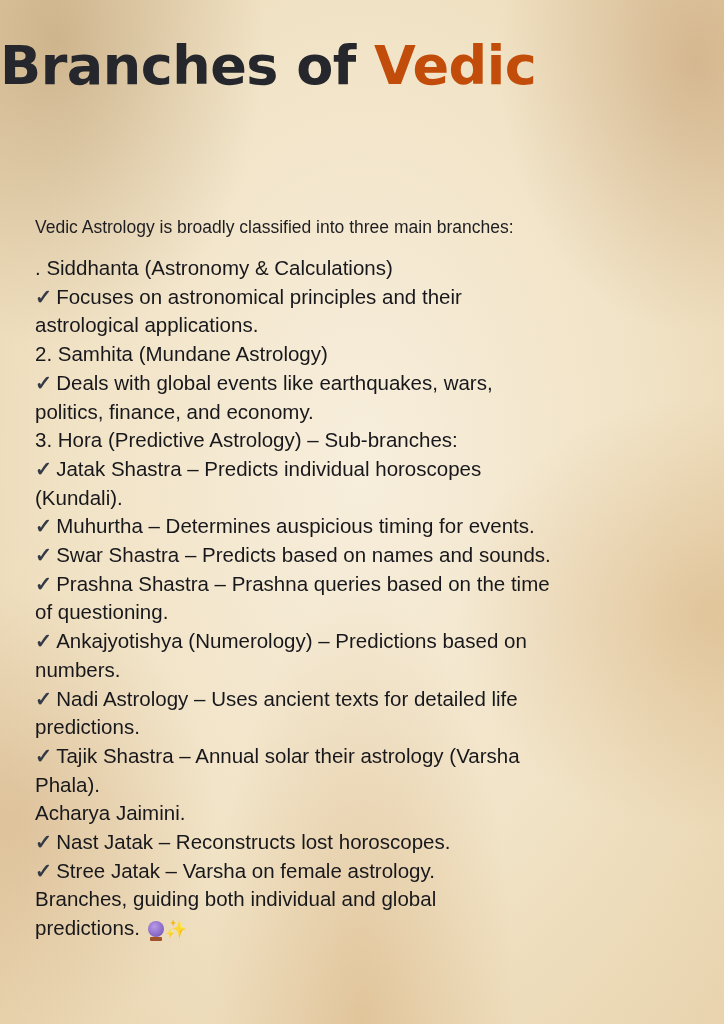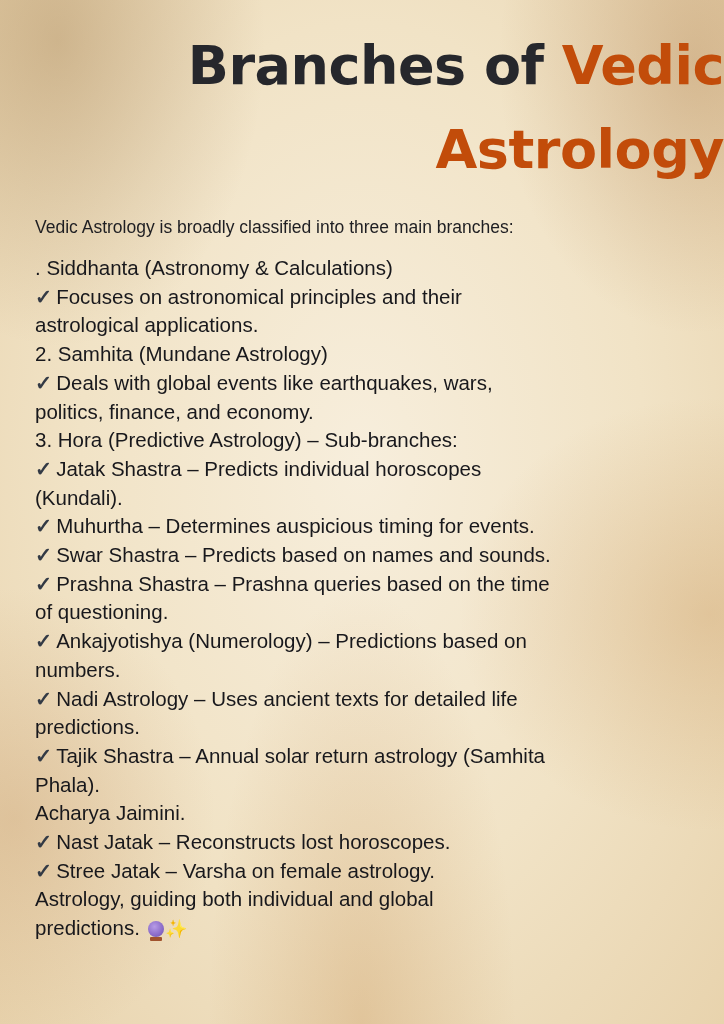--- a/index.html
+++ b/index.html
@@ -11,21 +11,21 @@
       radial-gradient(ellipse at 8% 4%, rgba(150,110,60,0.35) 0%, rgba(150,110,60,0) 22%),
       radial-gradient(ellipse at 96% 6%, rgba(170,120,70,0.35) 0%, rgba(170,120,70,0) 20%),
       radial-gradient(ellipse at 98% 60%, rgba(200,150,90,0.35) 0%, rgba(200,150,90,0) 25%),
       radial-gradient(ellipse at 50% 100%, rgba(200,150,90,0.35) 0%, rgba(200,150,90,0) 30%),
       radial-gradient(ellipse at 2% 80%, rgba(190,140,90,0.3) 0%, rgba(190,140,90,0) 20%),
       radial-gradient(ellipse at 50% 45%, #f7eedc 0%, #f1e3c6 55%, #e8d3ad 100%);
   }
   .page { position: absolute; inset: 0; }
   .title {
     position: absolute; left: 0; right: 0; top: 24px;
-    text-align: right;
+    text-align: left;
     font-family: "DejaVu Sans", sans-serif;
     font-weight: 700;
     font-size: 54px;
     line-height: 84px;
     letter-spacing: -0.5px;
     color: #26272c;
   }
   .title .accent { color: #c24c0a; }
   .intro {
     position: absolute; left: 35px; top: 217px;
@@ -50,21 +50,20 @@
   }
   .emoji-spark { color: #f4b400; font-size: 18px; margin-left: 2px; }
 </style>
 </head>
 <body>
 
 <div class="page">
   <h1 class="title" style="margin:0;">
     <span>Branches of</span>
     <span class="accent">Vedic</span><br>
-    <span class="accent">Astrology</span>
   </h1>
 
   <div class="intro">Vedic Astrology is broadly classified into three main branches:</div>
 
   <div class="body" id="body-lines">
       <div class="line"><span>. Siddhanta (Astronomy &amp; Calculations)</span></div>
       <div class="line"><span class="check">✓</span><span>Focuses on astronomical principles and their</span></div>
       <div class="line"><span>astrological applications.</span></div>
       <div class="line"><span>2. Samhita (Mundane Astrology)</span></div>
       <div class="line"><span class="check">✓</span><span>Deals with global events like earthquakes, wars,</span></div>
@@ -73,21 +72,21 @@
       <div class="line"><span class="check">✓</span><span>Jatak Shastra – Predicts individual horoscopes</span></div>
       <div class="line"><span>(Kundali).</span></div>
       <div class="line"><span class="check">✓</span><span>Muhurtha – Determines auspicious timing for events.</span></div>
       <div class="line"><span class="check">✓</span><span>Swar Shastra – Predicts based on names and sounds.</span></div>
       <div class="line"><span class="check">✓</span><span>Prashna Shastra – Prashna queries based on the time</span></div>
       <div class="line"><span>of questioning.</span></div>
       <div class="line"><span class="check">✓</span><span>Ankajyotishya (Numerology) – Predictions based on</span></div>
       <div class="line"><span>numbers.</span></div>
       <div class="line"><span class="check">✓</span><span>Nadi Astrology – Uses ancient texts for detailed life</span></div>
       <div class="line"><span>predictions.</span></div>
-      <div class="line"><span class="check">✓</span><span>Tajik Shastra – Annual solar return astrology (Samhita</span></div>
+      <div class="line"><span class="check">✓</span><span>Tajik Shastra – Annual solar their astrology (Varsha</span></div>
       <div class="line"><span>Phala).</span></div>
       <div class="line"><span>Acharya Jaimini.</span></div>
       <div class="line"><span class="check">✓</span><span>Nast Jatak – Reconstructs lost horoscopes.</span></div>
       <div class="line"><span class="check">✓</span><span>Stree Jatak – Varsha on female astrology.</span></div>
-      <div class="line"><span>Astrology, guiding both individual and global</span></div>
+      <div class="line"><span>Branches, guiding both individual and global</span></div>
       <div class="line"><span>predictions.</span> <span class="emoji-orb"></span><span class="emoji-spark">✨</span></div>
     </div>
 </div>
 
 </body></html>

